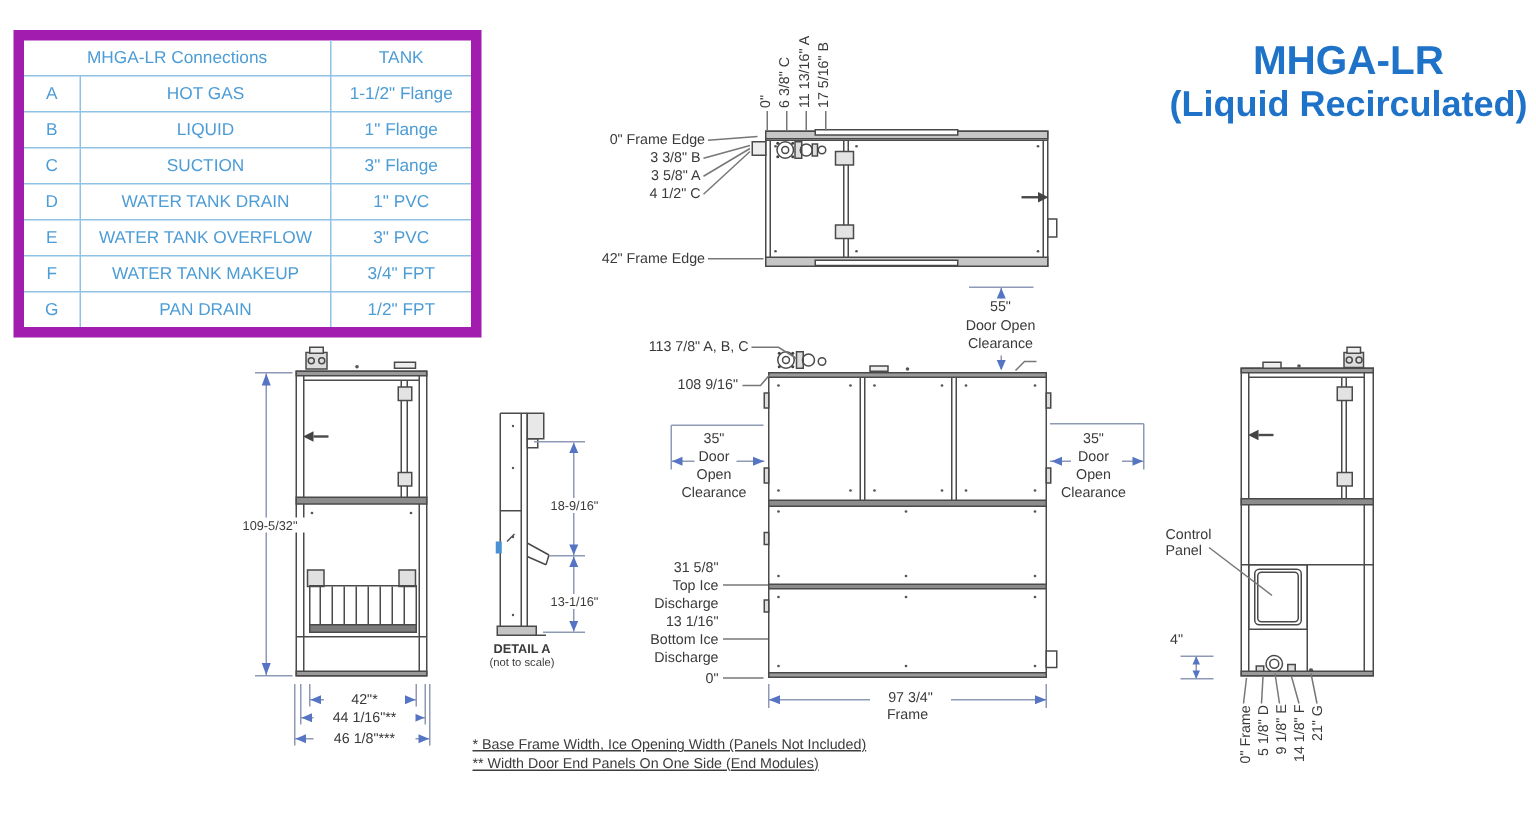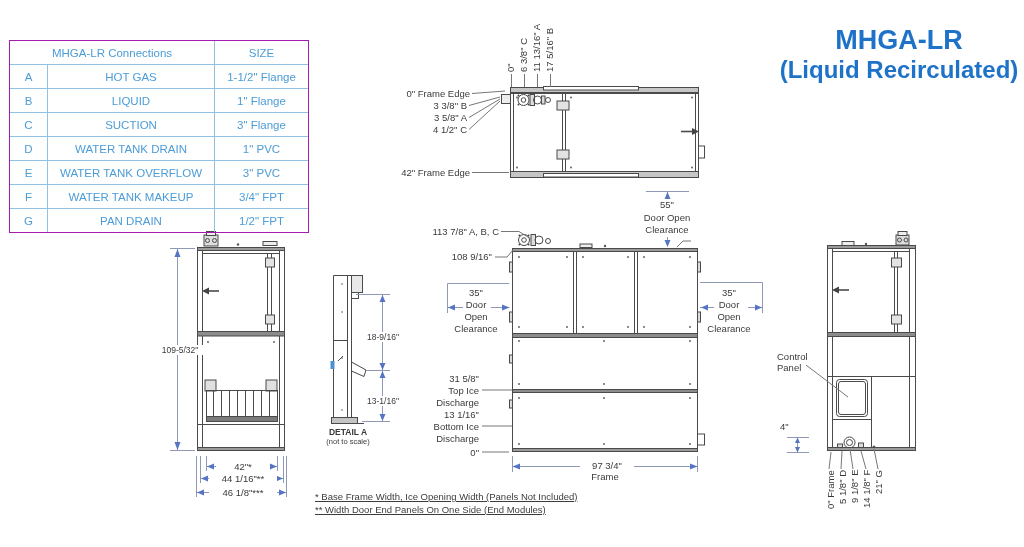--- a/index.html
+++ b/index.html
@@ -1,22 +1,22 @@
 <!DOCTYPE html>
 <html><head>
 <meta charset="utf-8">
 <style>
   html,body{margin:0;padding:0;background:#fff;}
   .canvas{position:relative;width:1024px;height:547px;background:#fff;overflow:hidden;
           font-family:"Liberation Sans",sans-serif;}
   svg.art{position:absolute;left:0;top:0;}
 
   
-  .conn-table{position:absolute;left:9px;top:20px;width:298px;border:1px solid #a21caf;
-              display:grid;grid-template-columns:37px 1fr 94px;color:#4c9cd6;font-size:11.5px;margin-top:20px;}
+  .conn-table{position:absolute;left:9px;top:20px;width:298px;border:7px solid #a21caf;
+              display:grid;grid-template-columns:37px 1fr 94px;color:#4c9cd6;font-size:11.5px;}
   .conn-table .cell{height:23px;display:flex;align-items:center;justify-content:center;
                     border-top:1px solid #8fc2e5;border-left:1px solid #8fc2e5;text-align:center;}
   .conn-table .r0{border-top:none;}
   .conn-table .c0{border-left:none;}
   .conn-table .span2{grid-column:1/3;}
 
   
   .title{position:absolute;left:770px;top:24px;width:258px;text-align:center;color:#1e72c8;font-weight:600;}
   .title .l1{font-size:27px;line-height:32px;}
   .title .l2{font-size:24px;line-height:28px;}
@@ -363,21 +363,21 @@
       <line x1="842" y1="451" x2="841" y2="469"></line>
       <line x1="850" y1="449" x2="853" y2="469"></line>
       <line x1="861" y1="451" x2="866" y2="469"></line>
       <line x1="874" y1="449" x2="878" y2="469"></line>
     </g>
   </g>
 </svg>
 
 <div class="conn-table">
   <div class="cell r0 c0 span2">MHGA-LR Connections</div>
-  <div class="cell r0">SIZE</div>
+  <div class="cell r0">TANK</div>
 
   <div class="cell c0">A</div>
   <div class="cell">HOT GAS</div>
   <div class="cell">1-1/2" Flange</div>
 
   <div class="cell c0">B</div>
   <div class="cell">LIQUID</div>
   <div class="cell">1" Flange</div>
 
   <div class="cell c0">C</div>

